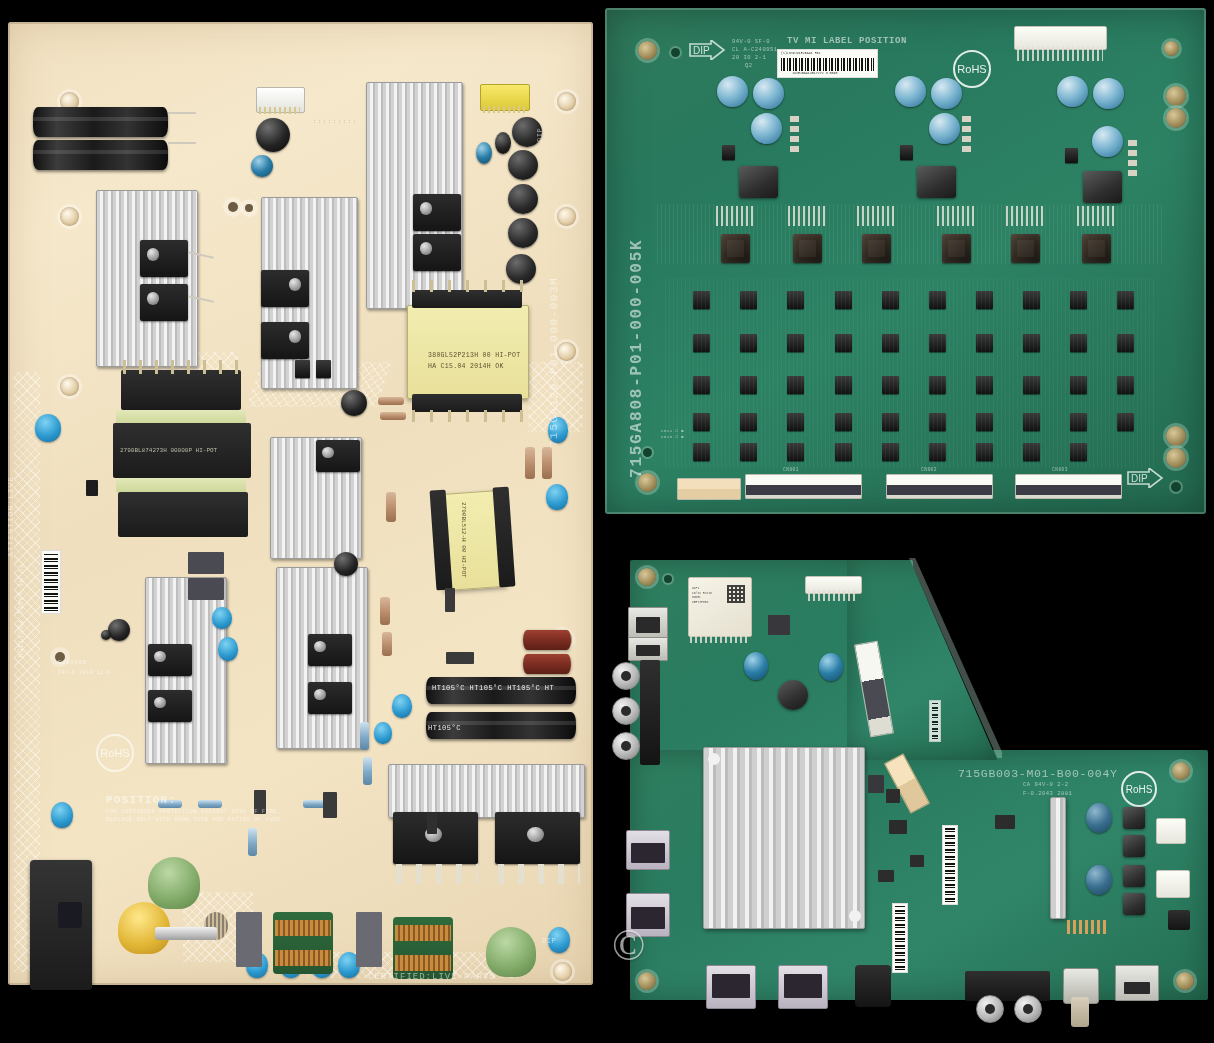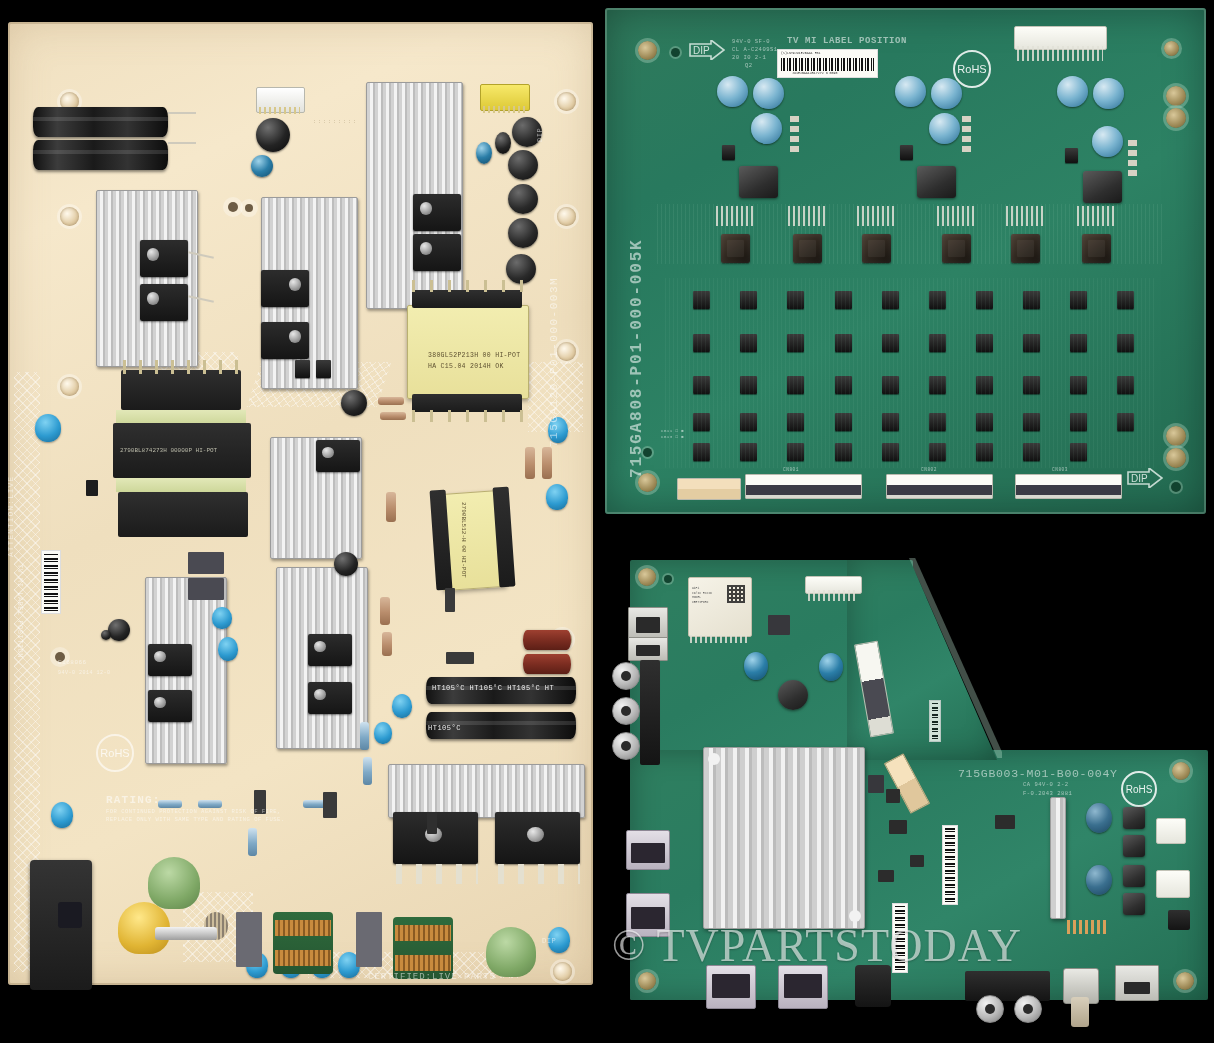--- a/index.html
+++ b/index.html
@@ -319,21 +319,21 @@
     <div class="ecap blk" style="left:333px;top:368px;width:26px;height:26px;"></div>
     <div class="ecap blk" style="left:326px;top:530px;width:24px;height:24px;"></div>
     <div class="ecap blk" style="left:100px;top:597px;width:22px;height:22px;"></div>
     <div class="ecap blk" style="left:93px;top:608px;width:10px;height:10px;"></div>
     <div class="smdblk" style="left:180px;top:530px;width:36px;height:22px;background:#4a4a52;"></div>
     <div class="smdblk" style="left:180px;top:556px;width:36px;height:22px;background:#4a4a52;"></div>
     <div class="smdblk" style="left:78px;top:458px;width:12px;height:16px;"></div>
     <div class="smdblk" style="left:419px;top:790px;width:10px;height:22px;background:#2f2f2f;"></div>
 
     <div class="rohs" style="left:88px;top:712px;width:34px;height:34px;font-size:11px;">RoHS</div>
-    <div class="silk" style="left:98px;top:772px;font-size:11px;font-weight:bold;letter-spacing:1.2px;">RATING:</div>
+    <div class="silk" style="left:98px;top:772px;font-size:11px;font-weight:bold;letter-spacing:1.2px;">POSITION:</div>
     <div class="silk" style="left:98px;top:786px;font-size:5.5px;">FOR CONTINUED PROTECTION AGAINST RISK OF FIRE,</div>
     <div class="silk" style="left:98px;top:794px;font-size:5.5px;">REPLACE ONLY WITH SAME TYPE AND RATING OF FUSE.</div>
     <div class="silk" style="left:360px;top:950px;font-size:9px;letter-spacing:1px;">CERTIFIED:LIVE PARTS</div>
     <div class="silk" style="left:-38px;top:490px;font-size:8px;letter-spacing:1px;transform:rotate(-90deg);">ATTENTION:LIVE</div>
     <div class="silk" style="left:16px;top:542px;font-size:7px;letter-spacing:.5px;transform:rotate(90deg);transform-origin:left top;">TV MI LABEL POSITION</div>
     <div class="silk" style="left:540px;top:425px;font-size:11px;letter-spacing:1.5px;transform:rotate(-90deg);transform-origin:left top;">715GA120-P01-000-003M</div>
     <div class="silk" style="left:50px;top:637px;font-size:6px;">E168066</div>
     <div class="silk" style="left:50px;top:648px;font-size:5px;">94V-0   2014  12-0</div>
     <div class="silk" style="left:528px;top:120px;font-size:7px;letter-spacing:.5px;transform:rotate(-90deg);transform-origin:left top;">DIP</div>
     <div class="silk" style="left:534px;top:915px;font-size:7px;">DIP</div>
@@ -604,16 +604,15 @@
       </div>
 
     <div class="smdblk" style="left:310px;top:330px;width:14px;height:12px;background:#2c2c2c;"></div>
     <div class="smdblk" style="left:278px;top:345px;width:16px;height:12px;background:#2c2c2c;"></div>
     <div class="smdblk" style="left:395px;top:290px;width:20px;height:14px;background:#2c2c2c;"></div>
     <div class="smdblk" style="left:286px;top:264px;width:14px;height:14px;background:#2c2c2c;"></div>
   </div>
 
   <div id="watermark">
     <span class="c">©</span>
-    <span>TVPARTSTODAY</span>
   </div>
 
 </div>
 
 </body></html>

